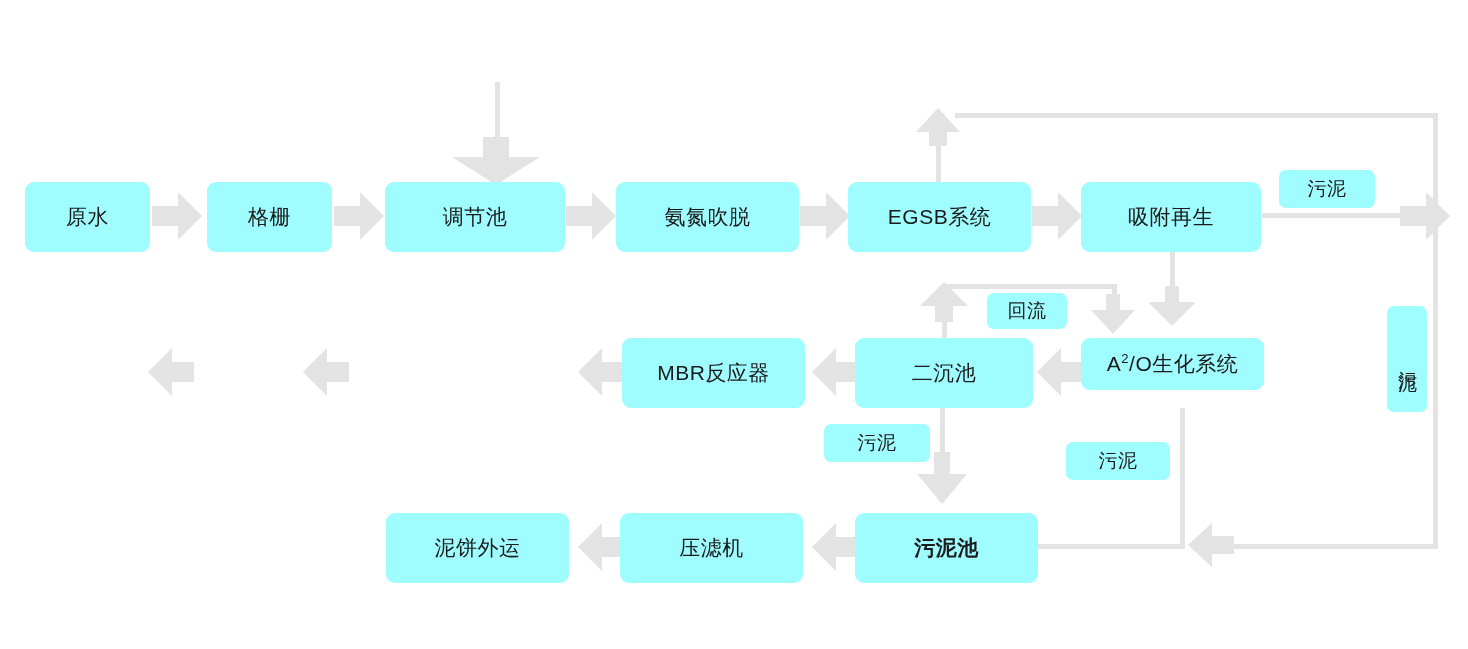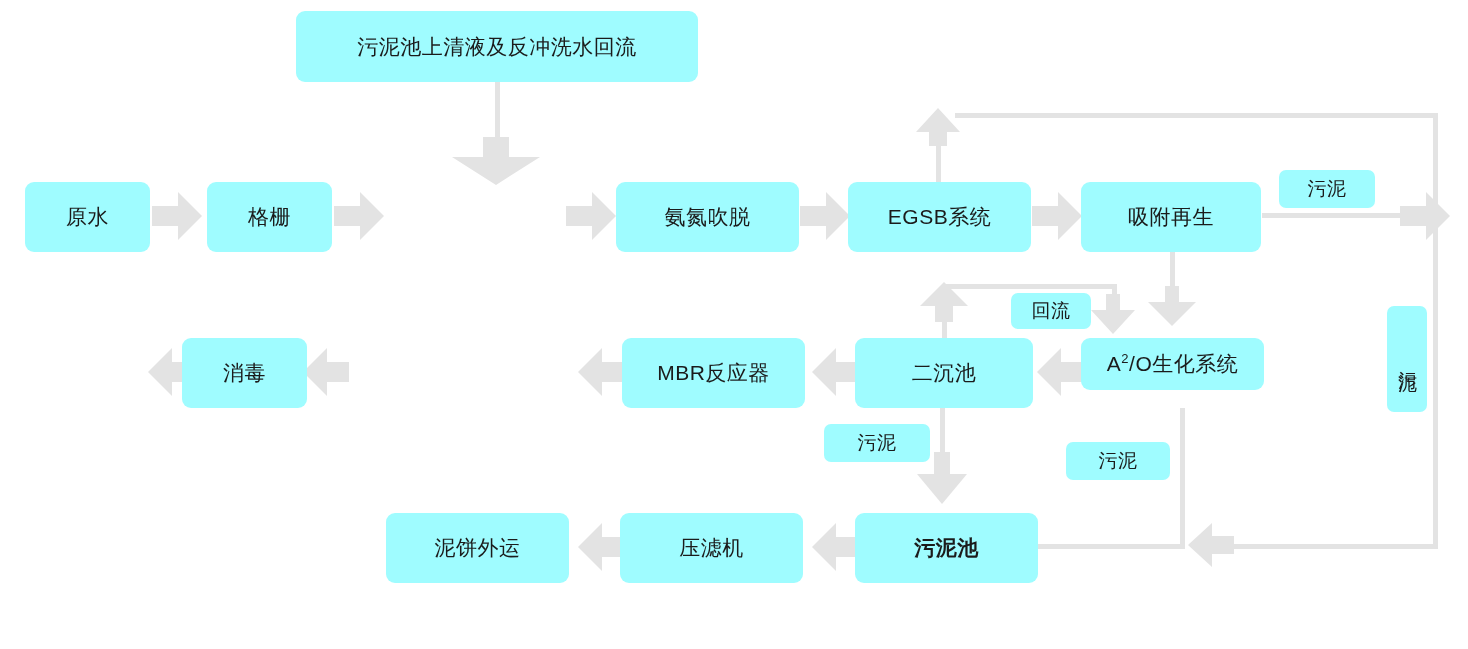--- a/index.html
+++ b/index.html
@@ -197,49 +197,48 @@
       <polygon points="0,24 24,0 24,14 46,14 46,34 24,34 24,48" fill="#E3E3E3"></polygon>
     </svg>
   </div>
 
   <div class="blockarrow" style="left:578px; top:523px;">
     <svg width="46" height="48" viewBox="0 0 46 48">
       <polygon points="0,24 24,0 24,14 46,14 46,34 24,34 24,48" fill="#E3E3E3"></polygon>
     </svg>
   </div>
 
-  <div class="node" style="left:296px; top:11px; width:402px; height:71px;">污泥池上清液及反冲洗水回流</div>
 
   <div class="node" style="left:25px; top:182px; width:125px; height:70px;">原水</div>
 
   <div class="node" style="left:207px; top:182px; width:125px; height:70px;">格栅</div>
 
+  <div class="node" style="left:385px; top:182px; width:180px; height:70px;">调节池</div>
 
   <div class="node" style="left:616px; top:182px; width:183px; height:70px;">氨氮吹脱</div>
 
   <div class="node" style="left:848px; top:182px; width:183px; height:70px;">EGSB系统</div>
 
   <div class="node" style="left:1081px; top:182px; width:180px; height:70px;">吸附再生</div>
 
   <div class="node small" style="left:1279px; top:170px; width:96px; height:38px;">污泥</div>
 
   <div class="node vertical" style="left:1387px; top:306px; width:40px; height:106px;">污泥</div>
 
-  <div class="node small" style="left:1011px; top:293px; width:80px; height:36px;">回流</div>
+  <div class="node small" style="left:987px; top:293px; width:80px; height:36px;">回流</div>
 
   <div class="node" style="left:1081px; top:338px; width:183px; height:52px;">
     <span><span>A</span><sup>2</sup><span>/O生化系统</span></span>
   </div>
 
   <div class="node" style="left:855px; top:338px; width:178px; height:70px;">二沉池</div>
 
   <div class="node" style="left:622px; top:338px; width:183px; height:70px;">MBR反应器</div>
 
 
-  <div class="node" style="left:182px; top:338px; width:125px; height:70px;">消毒</div>
 
 
   <div class="node small" style="left:824px; top:424px; width:106px; height:38px;">污泥</div>
 
   <div class="node small" style="left:1066px; top:442px; width:104px; height:38px;">污泥</div>
 
   <div class="node" style="left:855px; top:513px; width:183px; height:70px;font-weight:bold;">污泥池</div>
 
   <div class="node" style="left:620px; top:513px; width:183px; height:70px;">压滤机</div>
 

